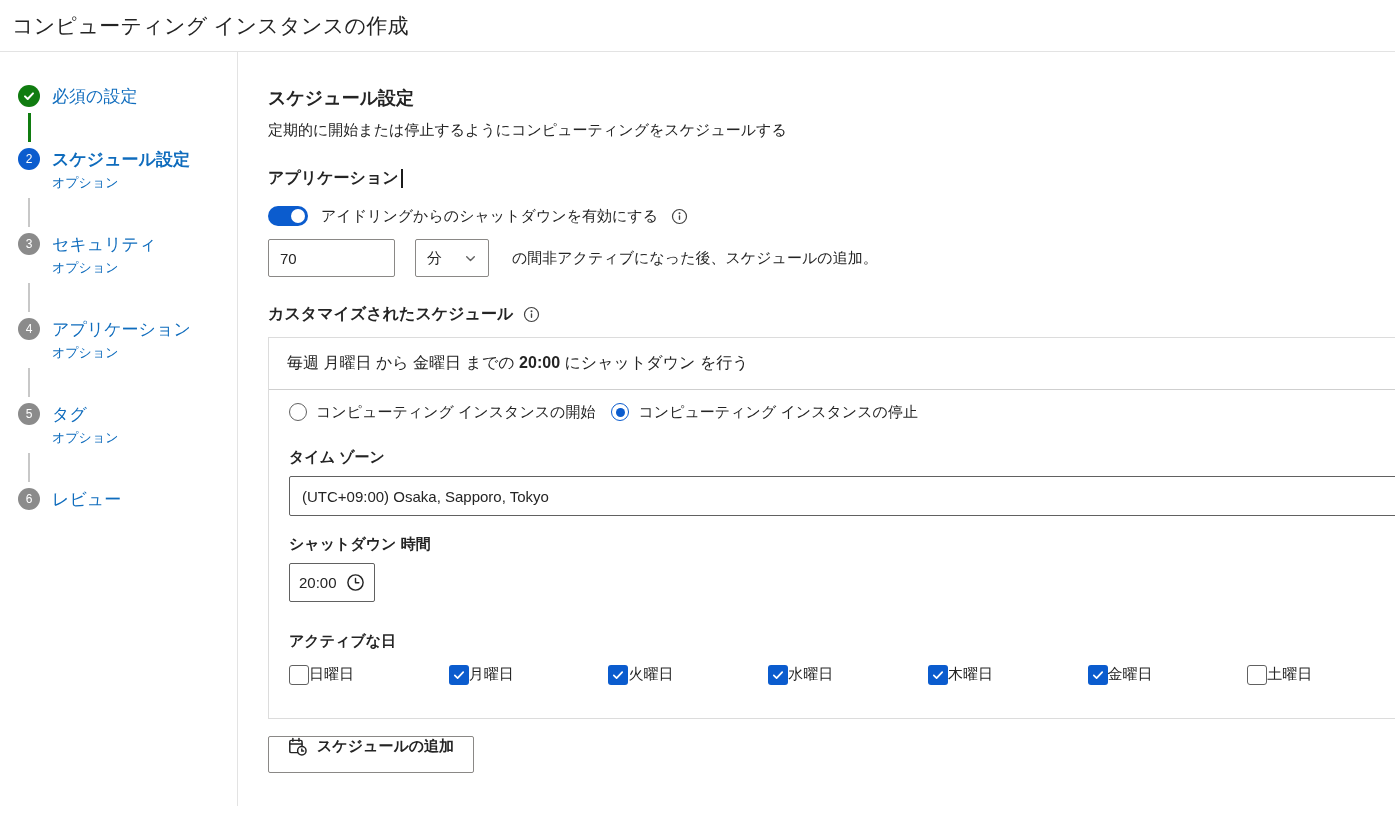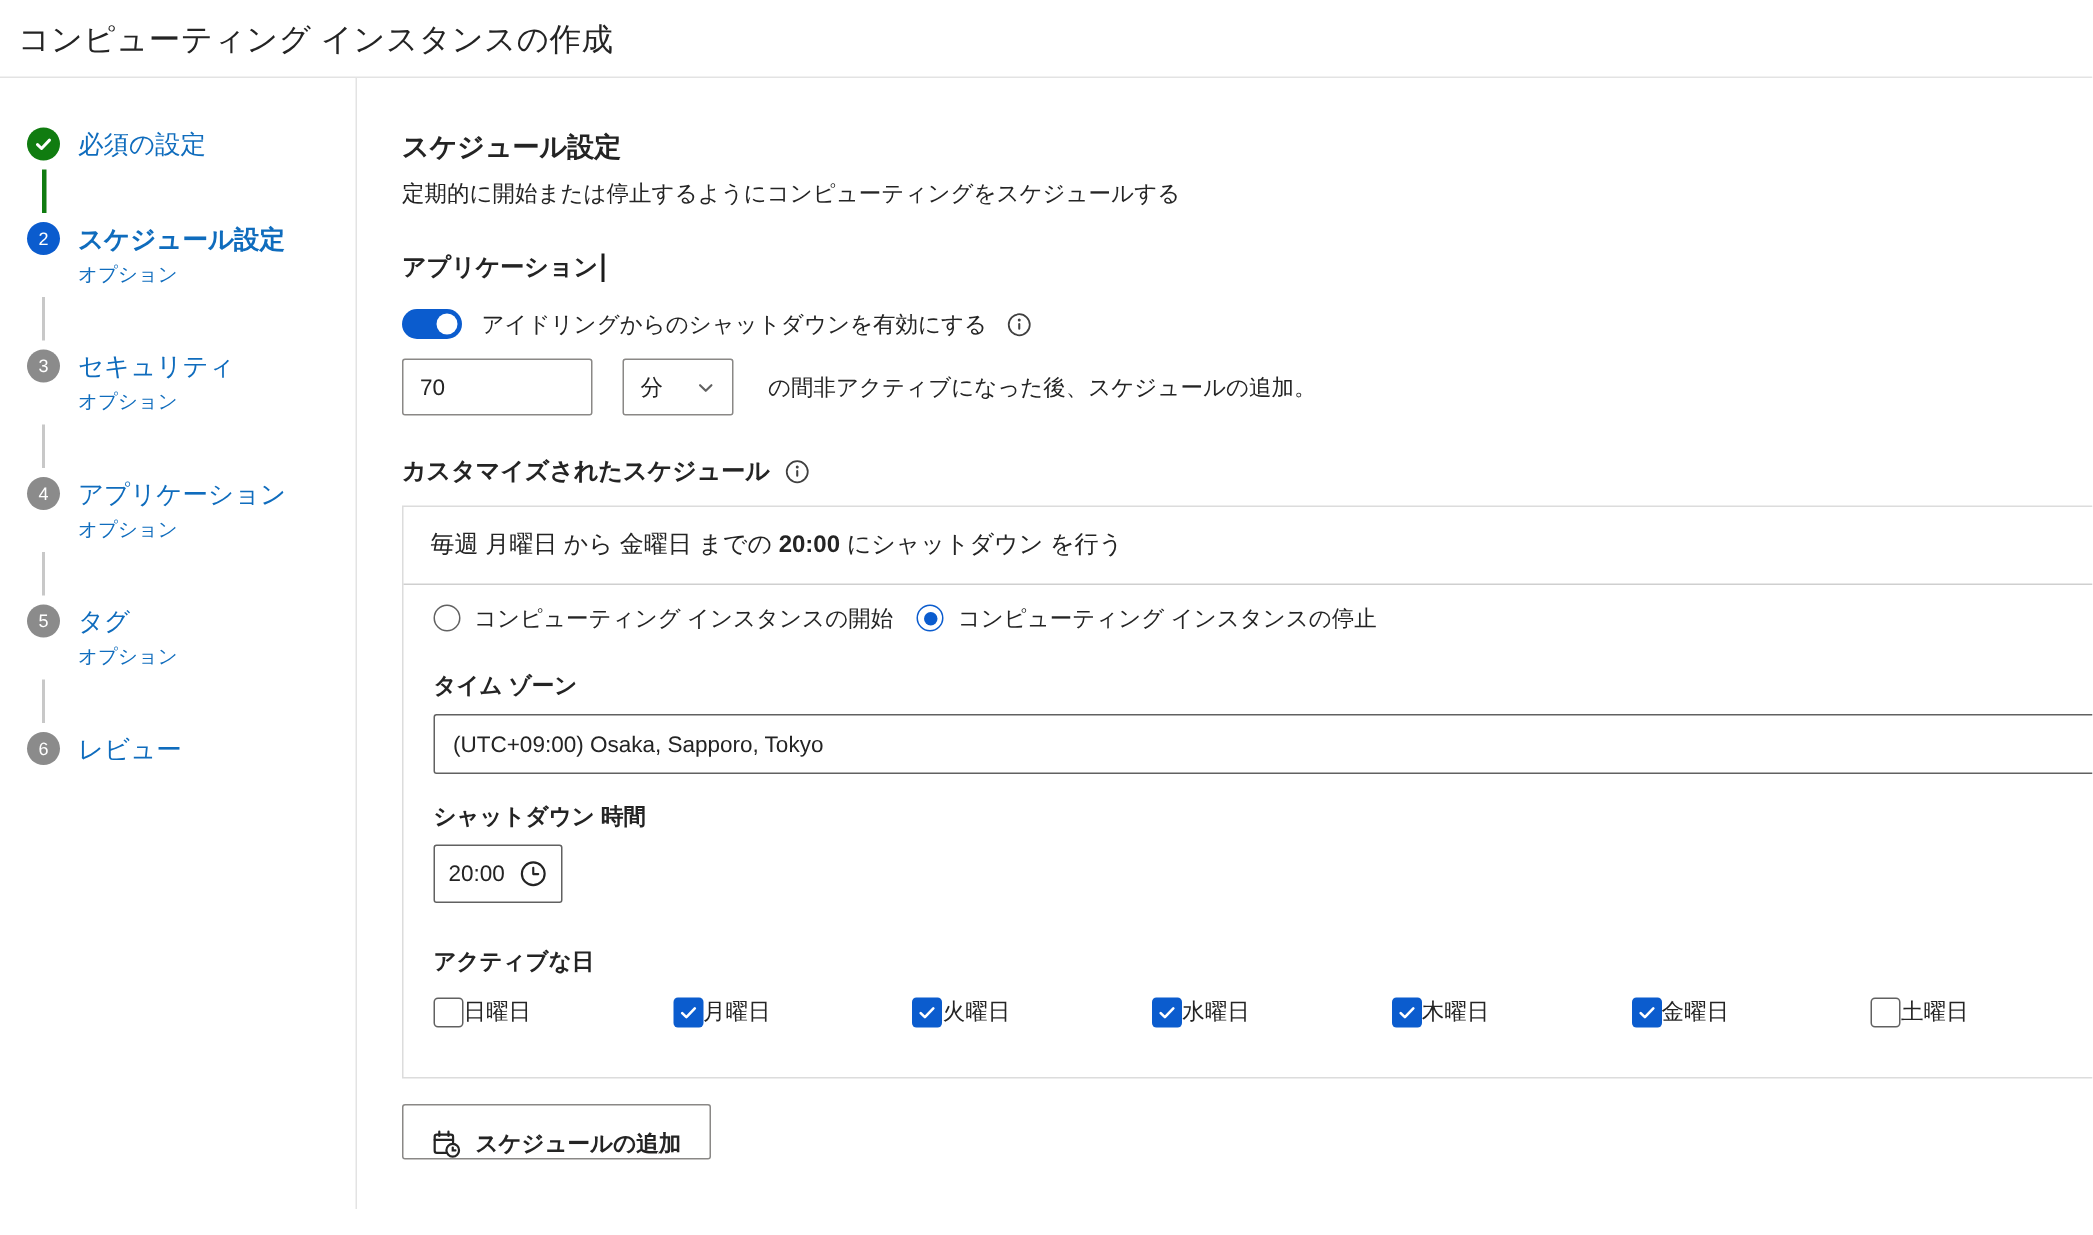--- a/index.html
+++ b/index.html
@@ -59,21 +59,21 @@
   .tz-select{height:40px;border:1px solid #616161;border-radius:2px;display:flex;align-items:center;padding:0 12px;width:100%;background:#fff;cursor:pointer}
   .time-field-label{margin-top:19px}
   .time-input{width:86px;height:39px;border:1px solid #616161;border-radius:2px;display:flex;align-items:center;justify-content:space-between;padding:0 9px;background:#fff}
   .days-label{margin-top:30px}
   .days-row{display:flex;margin-top:14px}
   .day{display:flex;align-items:flex-start;width:160px;cursor:pointer}
   .checkbox{width:20px;height:20px;border-radius:3px;flex:none;display:flex;align-items:center;justify-content:center}
   .checkbox.unchecked{border:1px solid #616161;background:#fff}
   .checkbox.checked{background:#0b5cce}
   
-  .add-btn{margin-top:17px;display:inline-flex;align-items:flex-end;gap:10px;border:1px solid #8a8886;border-radius:2px;background:#fff;padding:0 19px;height:37px;font-weight:700;font-size:15px;cursor:pointer;font-family:inherit;color:#242424}
+  .add-btn{margin-top:17px;display:inline-flex;align-items:flex-start;gap:10px;border:1px solid #8a8886;border-radius:2px;background:#fff;padding:0 19px;height:37px;font-weight:700;font-size:15px;cursor:pointer;font-family:inherit;color:#242424}
 </style>
 </head>
 <body>
 
 <div class="header">
   <h1>コンピューティング インスタンスの作成</h1>
 </div>
 
 <div class="layout">
 

